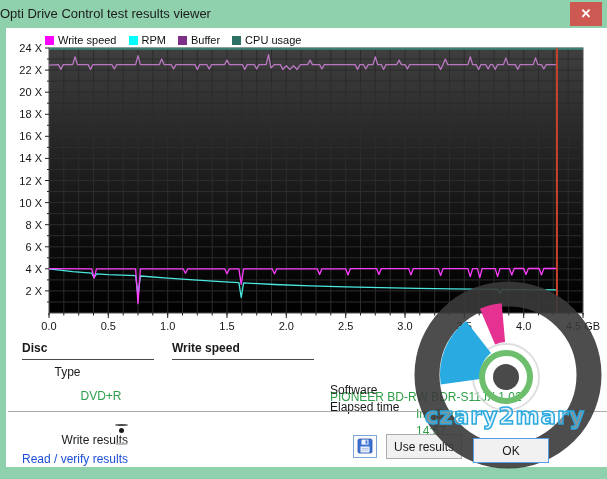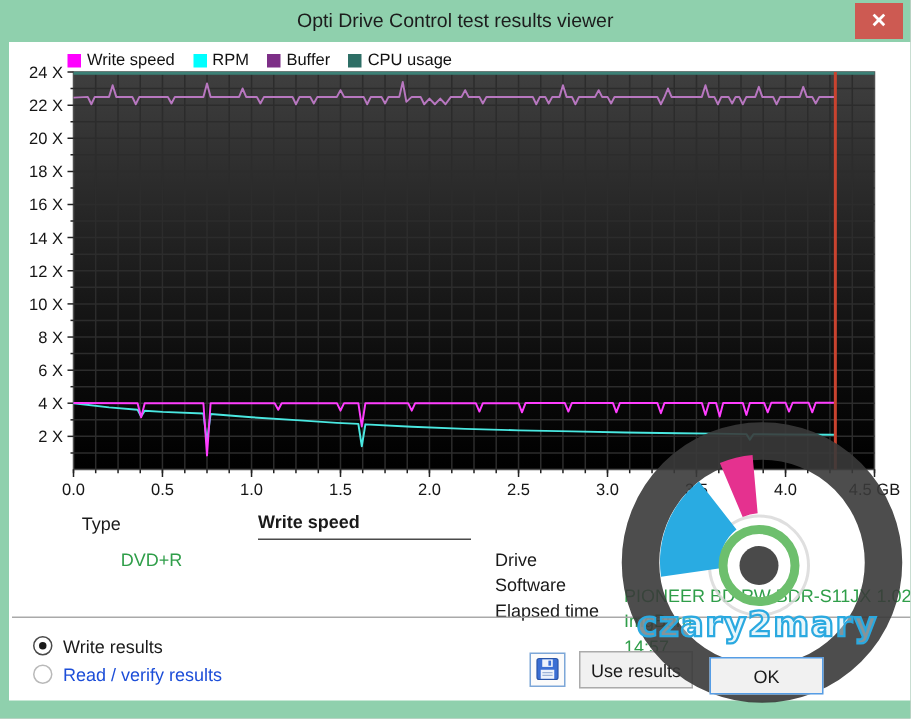--- a/index.html
+++ b/index.html
@@ -1,39 +1,39 @@
 <!DOCTYPE html>
 <html><head>
 <meta charset="utf-8">
 <style>
   html,body{margin:0;padding:0;background:#d8d8d8;}
   .window{position:relative;width:607px;height:479px;background:#8fd0ad;outline:1px solid #74b491;
           font-family:"Liberation Sans",sans-serif;overflow:hidden;}
-  .titlebar{position:absolute;top:0;left:0;right:0;height:24px;text-align:center;line-height:28px;
+  .titlebar{position:absolute;top:0;left:0;right:0;height:24px;line-height:28px;
             font-size:13px;color:#1c1c1c;}
   .close{position:absolute;top:2px;right:5px;width:32px;height:24px;background:#cd5a52;color:#fff;
          font-size:13px;font-weight:bold;text-align:center;line-height:24px;cursor:pointer;}
   .content{position:absolute;left:6px;top:28px;width:595px;height:439px;background:#ffffff;padding-left:28px;}
   .legend{position:absolute;left:39px;top:6px;display:flex;gap:12px;align-items:center;}
   .li{display:flex;align-items:center;gap:4px;}
   .sw{width:9px;height:9px;display:inline-block;}
   .lt{font-size:11px;color:#111;}
   #chart-svg{position:absolute;left:0;top:14px;}
   .col{position:absolute;top:313px;font-size:12px;color:#1a1a1a;}
   .col .hdr{font-weight:bold;border-bottom:1px solid #4a4a4a;padding-bottom:4px;margin-bottom:4px;}
   .row{display:flex;justify-content:center;height:17px;line-height:17px;white-space:nowrap;}
   .val{color:#2f9e49;margin-top:24px;}
   #col-disc{left:16px;width:132px;}
   #col-ws{left:166px;width:142px;}
   #col-drive{left:324px;width:268px;top:337px;}
   #col-drive .row{justify-content:flex-start;}
   #col-drive .lbl{width:86px;flex:0 0 86px;}
   .divider{position:absolute;left:2px;right:2px;top:383px;border-top:1px solid #a9a9a9;}
   .radio-group{position:absolute;left:16px;top:396px;}
-  .radio-row{display:flex;align-items:flex-start;gap:7px;height:17px;margin-bottom:2px;font-size:12px;color:#1a1a1a;}
+  .radio-row{display:flex;align-items:flex-end;gap:7px;height:17px;margin-bottom:2px;font-size:12px;color:#1a1a1a;flex-direction:column;}
   .rb{width:13px;height:13px;border-radius:50%;border:1px solid #4a4a4a;background:#fff;position:relative;box-sizing:border-box;}
   .rb.on::after{content:"";position:absolute;left:3px;top:3px;width:5px;height:5px;border-radius:50%;background:#1a1a1a;}
   .radio-row.disabled{color:#1d4ed8;}
   .radio-row.disabled .rb{border-color:#b9b9b9;}
   .btn{position:absolute;font-size:12px;color:#1a1a1a;background:#f1f1f1;border:1px solid #ababab;
        text-align:center;box-sizing:border-box;cursor:pointer;}
   #save-btn{left:347px;top:407px;width:24px;height:23px;background:#fbfbfb;border-color:#7da7d8;padding:1px 0 0 0;}
   #use-btn{left:380px;top:406px;width:76px;height:25px;line-height:23px;}
   #ok-btn{left:467px;top:410px;width:76px;height:25px;line-height:23px;border-color:#569de5;z-index:60;}
   .watermark{position:absolute;left:0;top:0;pointer-events:none;z-index:50;}
@@ -229,34 +229,34 @@
         <line x1="577.0" y1="271" x2="577.0" y2="276" stroke="#222"></line>
         <text x="577.0" y="288" text-anchor="middle" font-size="11" fill="#161616">4.5 GB</text>
         <polyline points="43.0,6.8 577.0,6.8" fill="none" stroke="#3c8076" stroke-width="2" stroke-linejoin="round"></polyline>
         <polyline points="43.0,23.1 52.5,22.6 54.9,27.5 57.2,22.6 66.7,22.6 69.1,14.8 71.5,22.6 82.2,22.6 84.5,27.5 86.9,22.6 105.9,22.6 108.3,27.0 110.6,22.6 129.6,22.6 132.0,13.7 134.4,22.6 153.4,22.6 155.7,17.0 158.1,22.6 165.2,22.6 167.6,27.0 170.0,22.6 189.0,22.6 191.3,27.5 193.7,22.6 200.8,22.6 203.2,27.0 205.6,22.6 218.6,22.6 221.0,18.1 223.4,22.6 236.4,22.6 238.8,27.5 241.2,22.6 248.3,22.6 250.7,27.0 253.0,22.6 260.2,22.6 262.5,12.6 264.9,25.9 268.5,22.6 274.4,22.6 276.8,27.5 280.3,23.7 283.9,27.5 287.5,23.7 291.0,27.5 294.6,22.6 301.7,22.6 304.1,18.1 306.4,22.6 313.6,22.6 315.9,27.0 318.3,22.6 349.2,22.6 351.5,27.5 353.9,22.6 357.5,22.6 359.8,27.0 362.2,22.6 367.0,22.6 369.3,14.8 371.7,22.6 375.3,22.6 377.6,27.5 380.0,22.6 390.7,22.6 393.1,18.1 395.4,22.6 399.0,22.6 401.4,27.0 403.7,22.6 432.2,22.6 434.6,27.5 437.0,22.6 439.3,17.0 441.7,22.6 461.9,22.6 464.3,14.8 466.6,22.6 470.2,22.6 472.6,27.5 474.9,22.6 479.7,22.6 482.1,27.0 484.4,22.6 486.8,22.6 489.2,27.5 491.6,22.6 497.5,22.6 499.9,15.9 502.2,22.6 509.4,22.6 511.7,27.5 514.1,22.6 527.2,22.6 529.5,15.9 531.9,22.6 535.5,22.6 537.8,27.0 540.2,22.6 550.9,22.6" fill="none" stroke="#b877c0" stroke-width="1.3" stroke-linejoin="round"></polyline>
         <polyline points="43.0,226.8 66.7,229.6 85.7,231.2 88.1,235.7 90.5,231.8 102.3,232.6 129.6,233.7 132.0,252.8 134.4,234.0 161.7,236.2 191.3,238.1 218.6,239.9 232.9,240.6 235.2,255.5 237.6,240.9 268.5,242.5 304.1,243.9 339.7,244.9 375.3,245.6 410.9,246.3 446.5,246.8 470.2,247.1 491.6,247.4 493.9,251.1 496.3,247.5 517.7,247.7 550.9,247.8" fill="none" stroke="#4ae8e1" stroke-width="1.3" stroke-linejoin="round"></polyline>
         <polyline points="43.0,226.7 85.7,226.8 88.1,236.2 90.5,226.8 129.6,226.8 132.0,261.6 134.4,226.8 177.1,226.8 179.5,231.2 181.8,226.8 218.6,226.8 221.0,231.8 223.4,226.8 232.9,226.8 235.2,242.3 237.6,226.8 266.1,226.8 268.5,231.8 270.8,226.8 311.2,226.8 313.6,232.4 315.9,226.8 339.7,226.8 342.0,232.9 344.4,226.6 370.5,226.6 372.9,232.4 375.3,226.6 402.6,226.6 404.9,232.9 407.3,226.6 432.2,226.6 434.6,233.5 437.0,226.6 461.9,226.6 464.3,234.6 466.6,226.6 471.4,226.6 473.8,235.7 476.1,226.6 489.2,226.6 491.6,234.6 493.9,226.6 503.4,226.6 505.8,232.9 508.2,226.5 517.7,226.5 520.0,232.4 522.4,226.5 533.1,226.5 535.5,232.9 537.8,226.5 550.9,226.5" fill="none" stroke="#ff3dff" stroke-width="1.3" stroke-linejoin="round"></polyline>
         <line x1="550.9" y1="6" x2="550.9" y2="271" stroke="#c9432f" stroke-width="2"></line>
       </svg>
 
     <div class="col" id="col-disc">
+      <div class="hdr">Disc</div>
       <div class="rows">
           <div class="row">
             <span class="lbl">Type</span>
             <span class="val">DVD+R</span>
           </div>
         </div>
     </div>
     <div class="col" id="col-ws">
       <div class="hdr">Write speed</div>
     </div>
     <div class="col" id="col-drive">
       <div class="rows">
           <div class="row">
-            <span class="lbl">Drive</span>
             <span class="val">PIONEER BD-RW BDR-S11JX 1.02</span>
           </div>
           <div class="row">
             <span class="lbl">Software</span>
             <span class="val">ImgBurn</span>
           </div>
           <div class="row">
             <span class="lbl">Elapsed time</span>
             <span class="val">14:57</span>
           </div>

